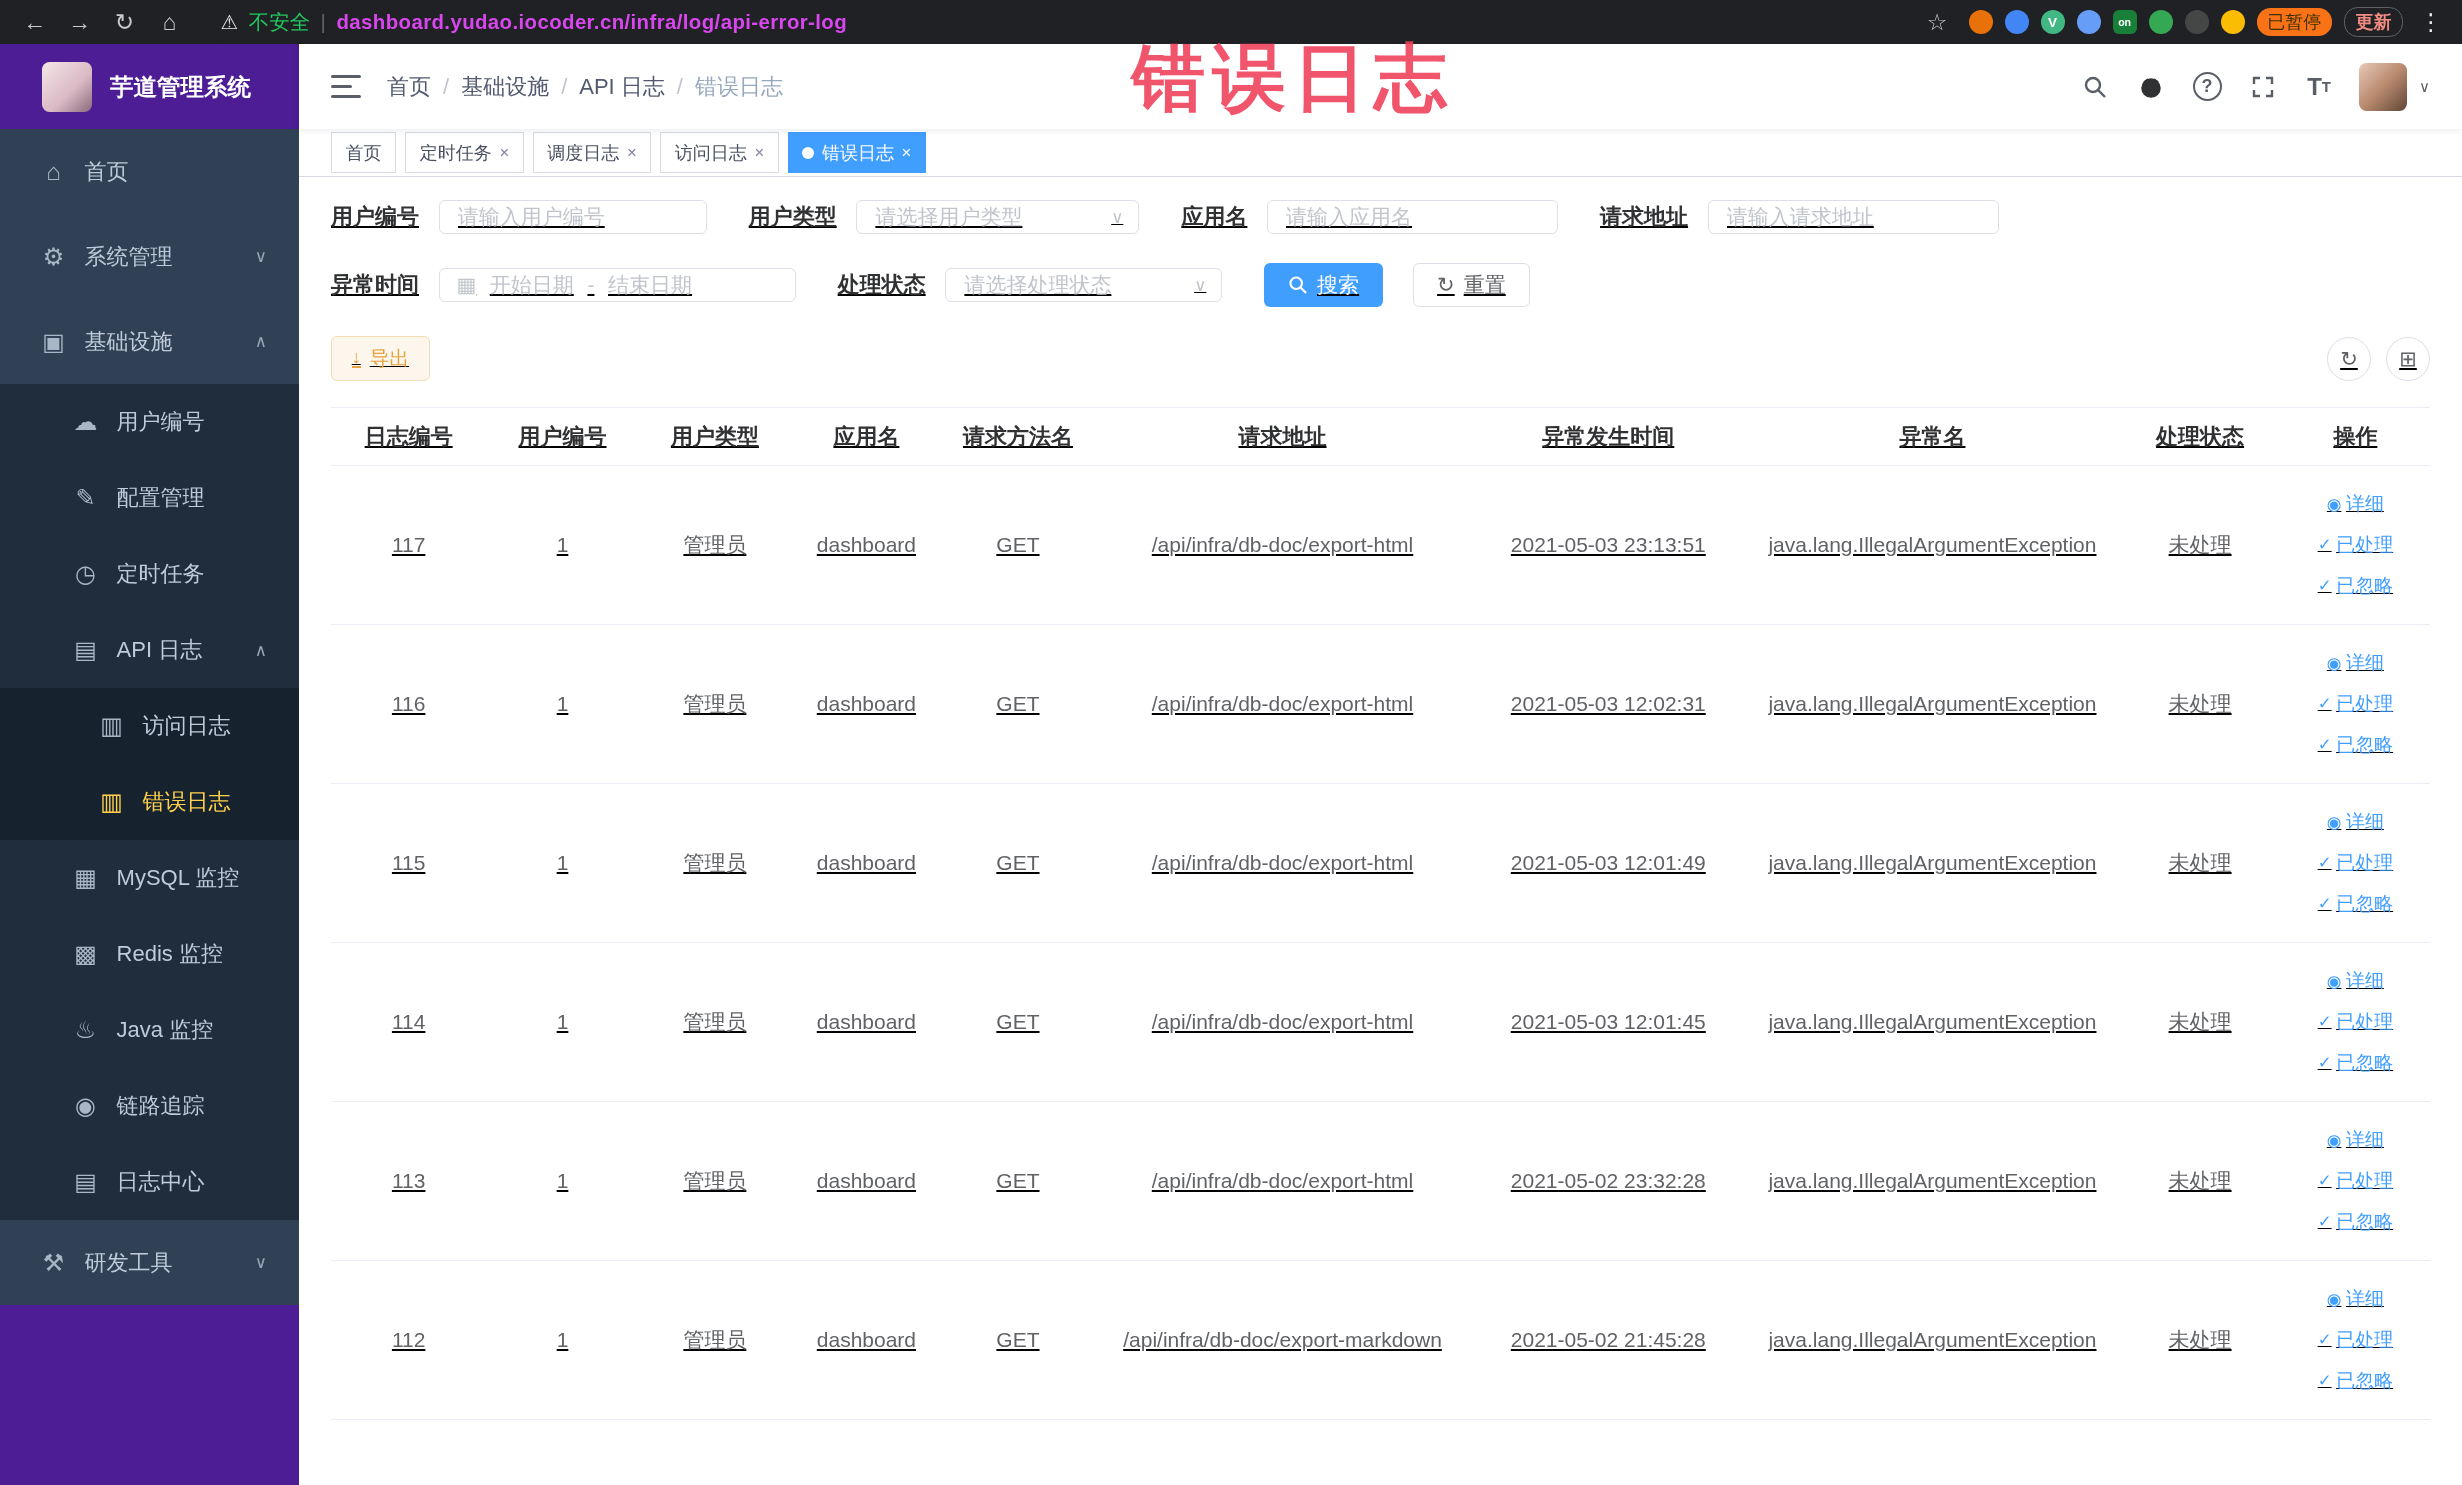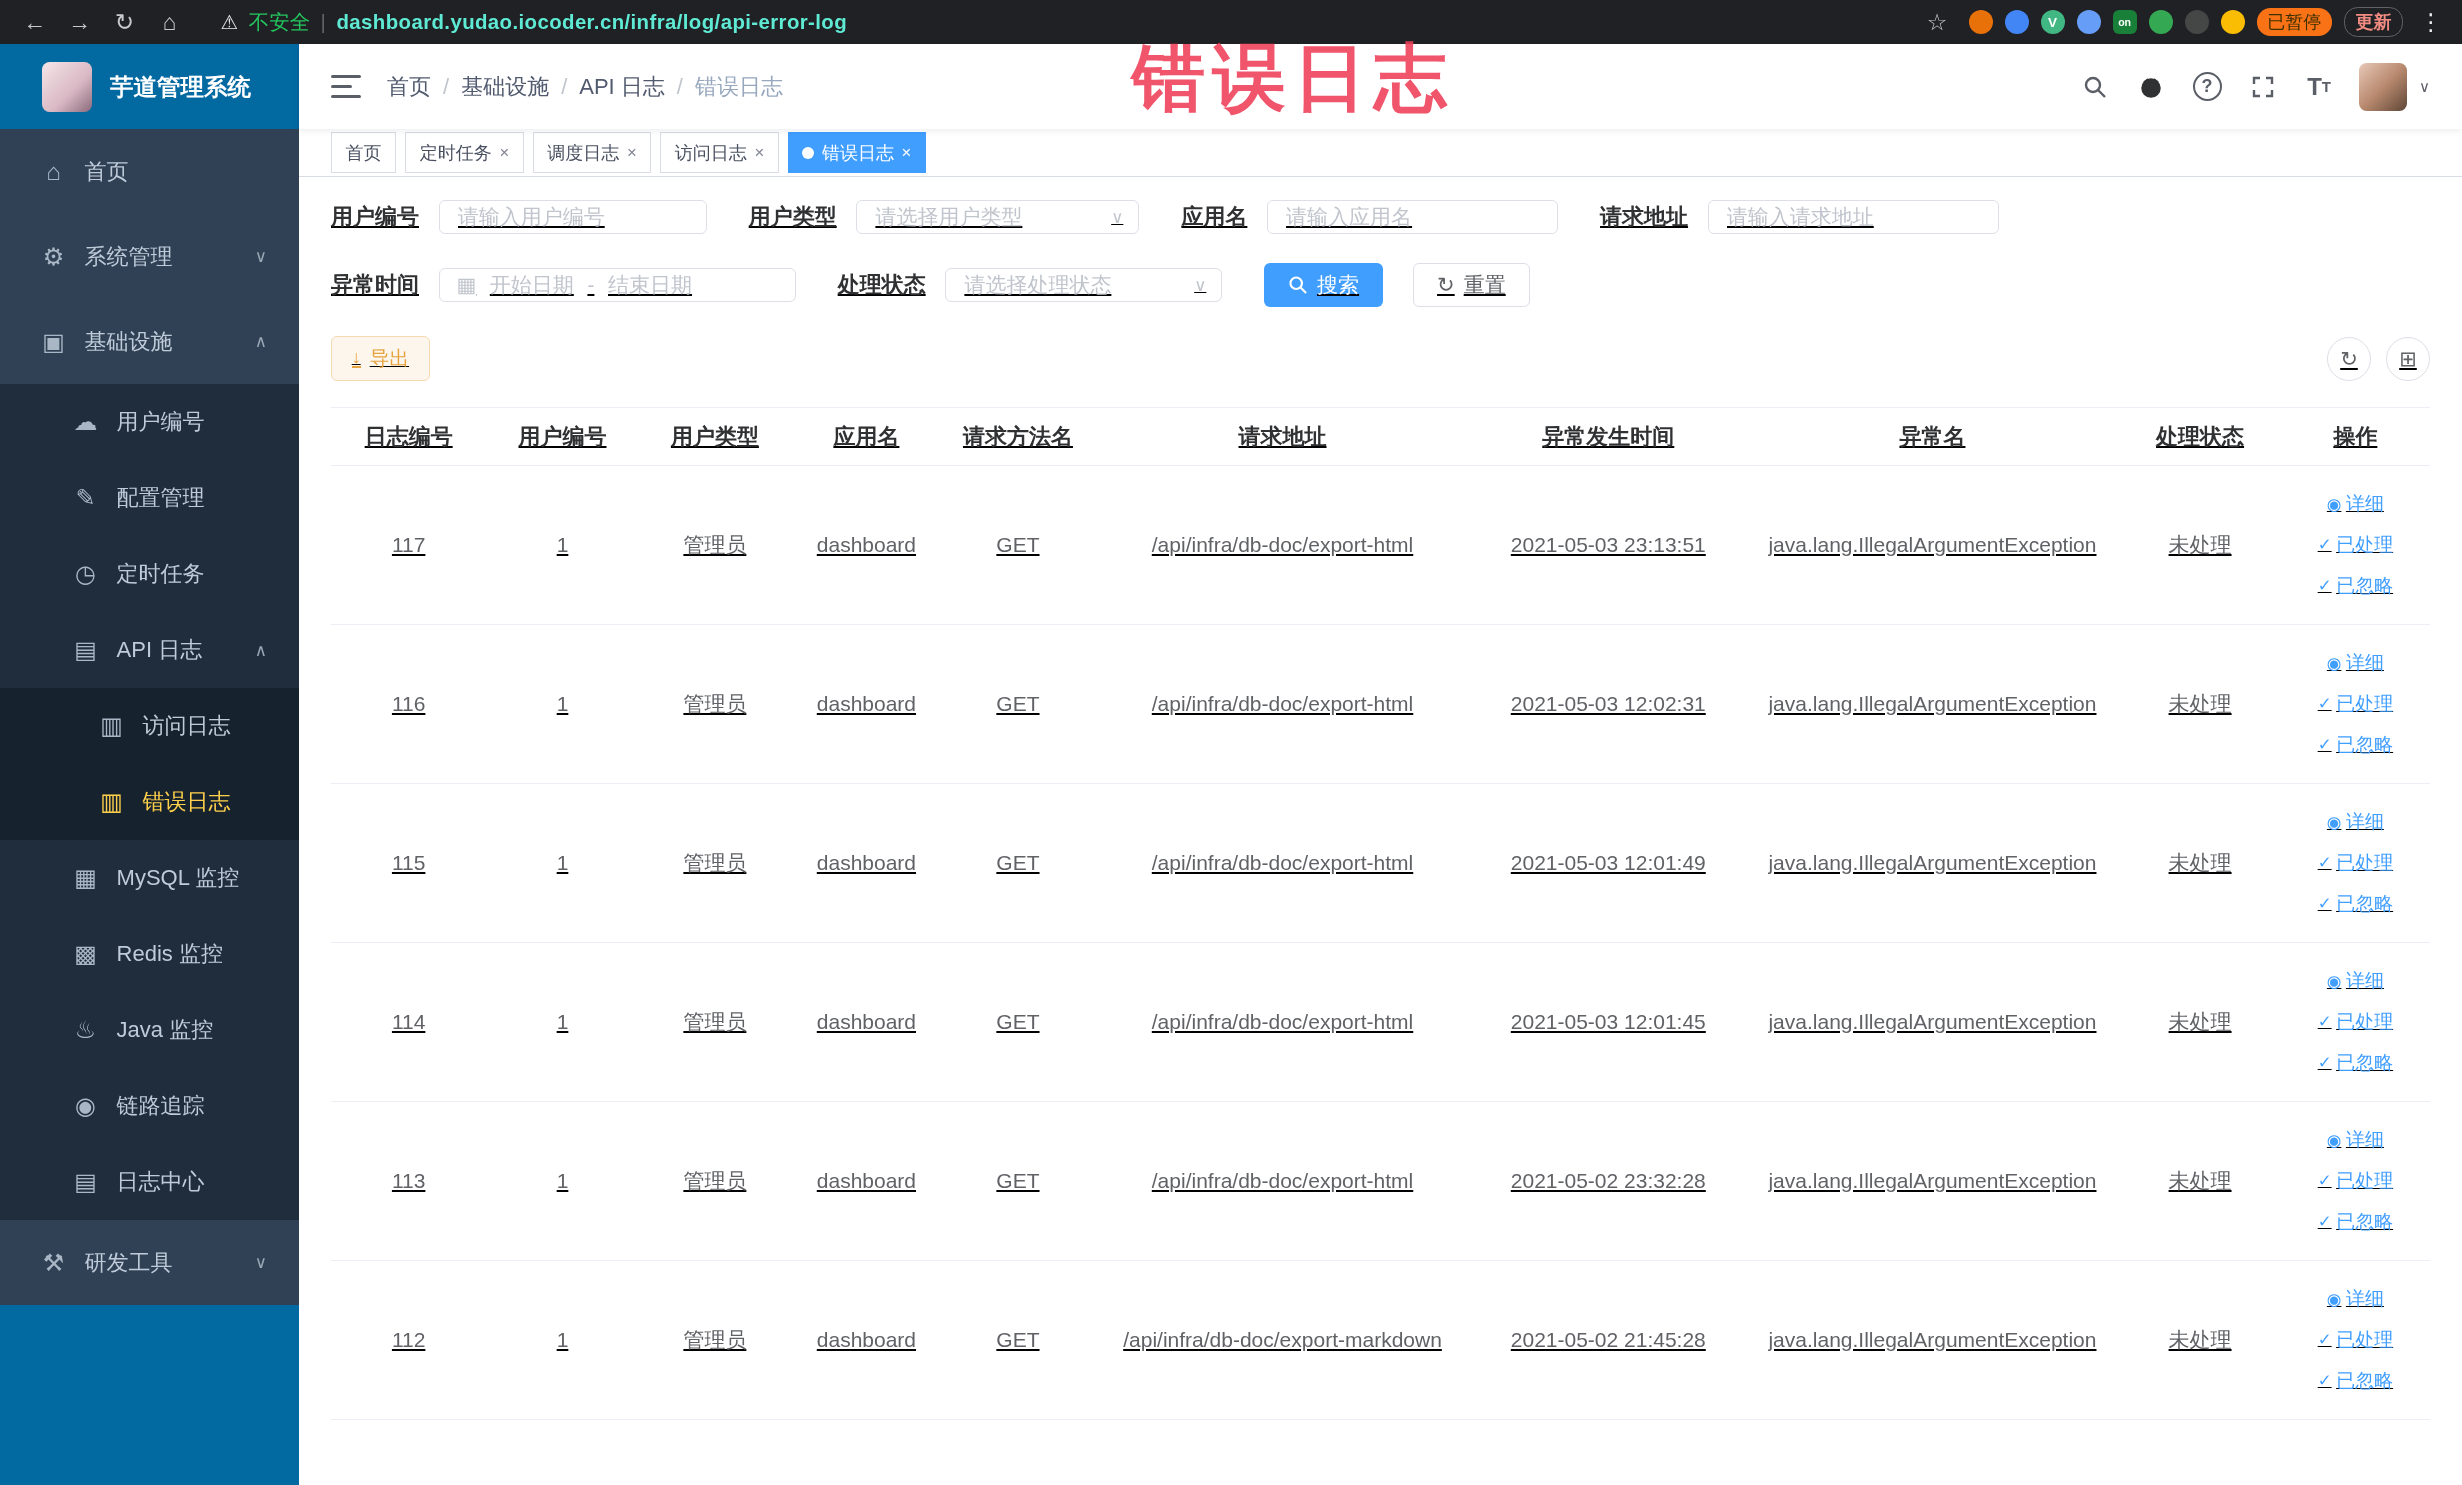--- a/index.html
+++ b/index.html
@@ -8,34 +8,34 @@
 
   
   .chrome { height:44px; background:#202124; display:flex; align-items:center;
     padding:0 15px; color:#e8eaed; font-size:20.4px; gap:6px; }
   .chrome .navico { width:39px; text-align:center; font-size:23px; color:#c7cacd; cursor:pointer; }
   .addr { flex:1; display:flex; align-items:center; gap:10.6px; margin-left:12px;
     background:#202124; border-radius:23px; padding:4.5px 13.6px; }
   .warn-ico { color:#e8eaed; font-size:19.7px; }
   .sec-label { color:#22c55e; }
   .addr .div { color:#5f6368; }
-  .url-text { color:#5eead4; font-weight:600; letter-spacing:0.4px; }
+  .url-text { color:#d946ef; font-weight:600; letter-spacing:0.4px; }
   .chrome-right { display:flex; align-items:center; gap:12px; }
   .ext-dot { width:24px; height:24px; border-radius:50%; display:inline-flex;
     align-items:center; justify-content:center; font-size:13.6px; color:#fff; font-weight:bold; }
   .pill { border-radius:13.6px; padding:2.3px 10.6px; font-size:18px; }
   .paused-pill { background:#f97316; color:#3c2f00; display:flex; align-items:center; gap:6px; }
   .update-pill { border:0.8px solid #5f6368; color:#f28b82; font-weight:600; }
   .kebab { font-size:23px; color:#e8eaed; padding:0 4.5px; }
 
   
   .app { display:flex; height:1442px; }
 
   
-  .sidebar { width:299px; background:#0369a1; flex-shrink:0; overflow:hidden; }
+  .sidebar { width:299px; background:#4c1d95; flex-shrink:0; overflow:hidden; }
   .logo-row { height:85px; display:flex; align-items:center; gap:18px; padding:0 42px; }
   .logo-img { width:50px; height:50px; border-radius:7.6px;
     background:linear-gradient(135deg,#f5e6e8 0%,#d9b8c4 60%,#8a6a7b 100%); }
   .logo-title { color:#fff; font-weight:bold; font-size:23.5px; }
   .menu-item { display:flex; align-items:center; color:#bfcbd9; font-size:22px;
     cursor:pointer; position:relative; }
   .menu-item .mi { width:35px; font-size:24px; text-align:center; margin-right:13.6px; color:#a9b6c5; }
   .menu-item .chev { position:absolute; right:32px; font-size:16.7px; color:#9aa7b5; }
   .d0 { height:85px; padding-left:36px; background:#304156; }
   .d1 { height:76px; padding-left:68px; background:#1f2d3d; }

